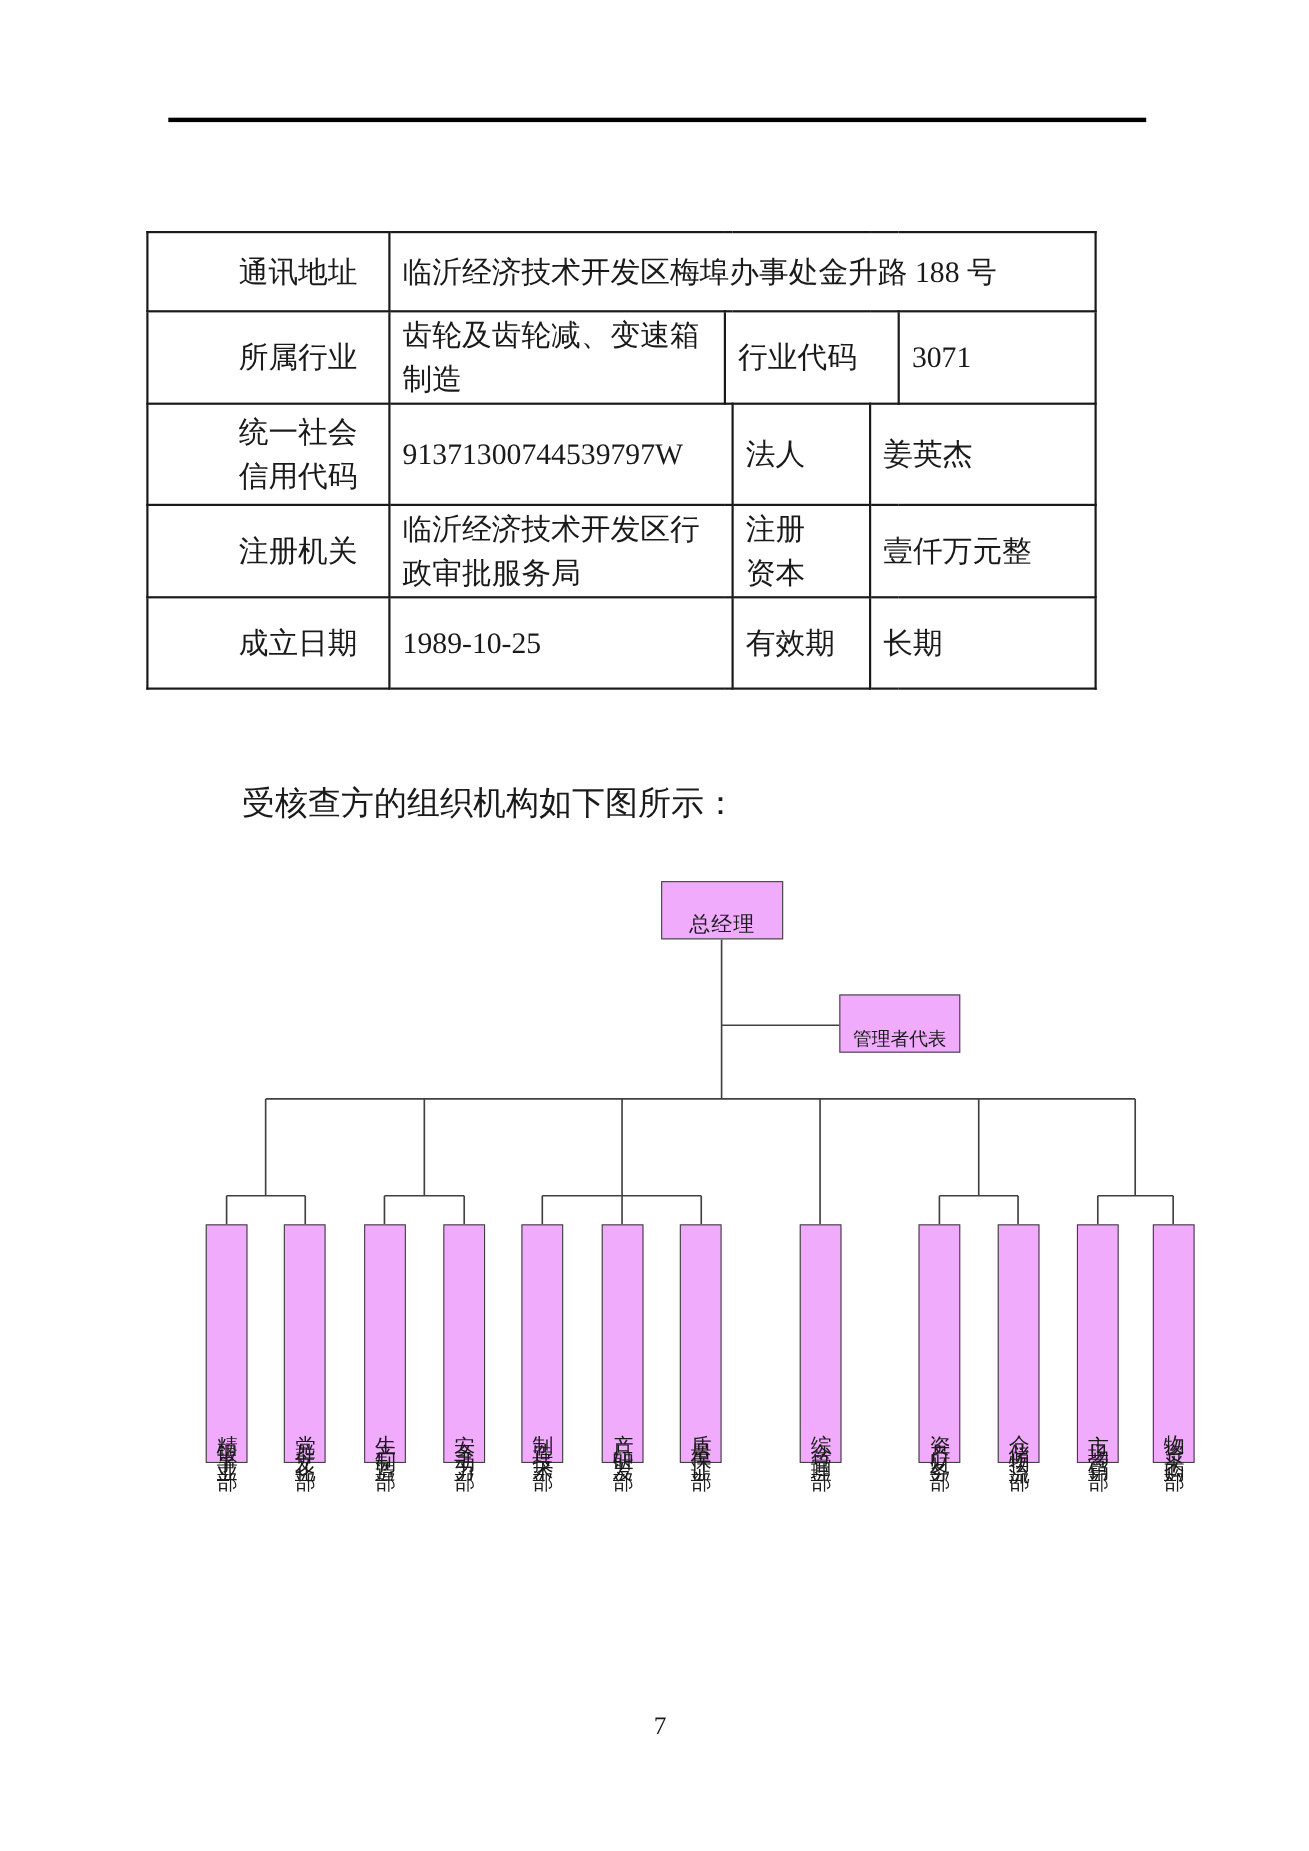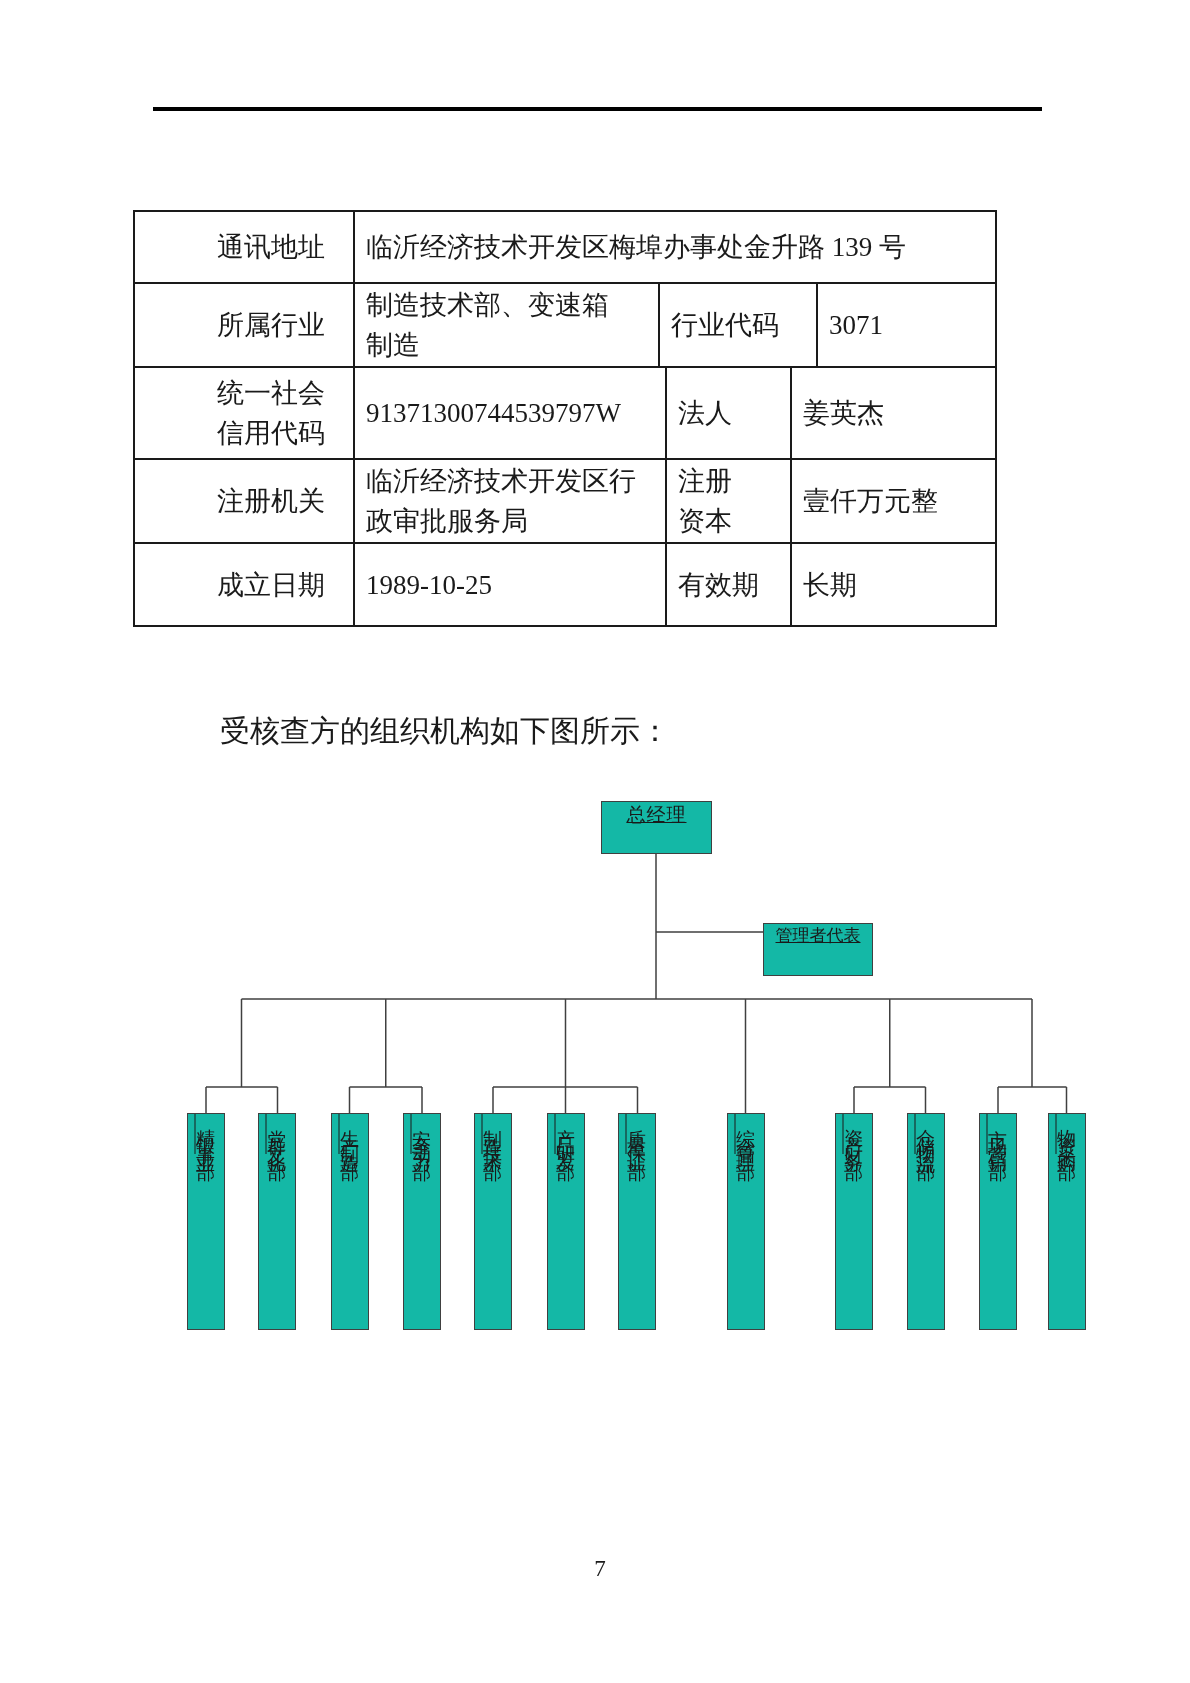--- a/index.html
+++ b/index.html
@@ -23,25 +23,25 @@
   }
   td.lbl{text-align:right;padding-right:28px;}
   td.val{text-align:left;padding-left:11px;padding-right:6px;}
 
   
   .intro{position:absolute;left:220px;top:712px;font-size:30px;line-height:38px;white-space:nowrap;}
 
   
   .chart-lines{position:absolute;left:0;top:0;width:1190px;height:1683px;pointer-events:none;}
   .node{
-    position:absolute;background:#14b8a6;border:1.5px solid #404040;
-    display:flex;align-items:flex-start;justify-content:center;box-sizing:border-box;text-decoration:underline;
+    position:absolute;background:#f0abfc;border:1.5px solid #404040;
+    display:flex;align-items:flex-end;justify-content:center;box-sizing:border-box;
   }
   .node-gm{left:601px;top:801px;width:111px;height:53px;font-size:19px;letter-spacing:1px;}
-  .node-rep{left:763px;top:923px;width:110px;height:53px;font-size:17px;}
+  .node-rep{left:763px;top:904px;width:110px;height:53px;font-size:17px;}
   .dept{top:1113px;width:38px;height:217px;}
   .dept span{
     writing-mode:vertical-rl;text-orientation:upright;
     font-size:19px;line-height:1;letter-spacing:8px;white-space:nowrap;
   }
   .page-number{position:absolute;left:560px;top:1556px;width:80px;text-align:center;font-size:23px;}
 </style>
 </head>
 <body>
 
@@ -54,25 +54,25 @@
       <col style="width:220px">
         <col style="width:305px">
         <col style="width:7px">
       <col style="width:125px">
         <col style="width:26px">
         <col style="width:179px">
     </colgroup>
     <tbody>
         <tr style="height:72px">
       <td class="lbl">通讯地址</td>
-      <td class="val" colspan="5">临沂经济技术开发区梅埠办事处金升路 139 号</td>
+      <td class="val" colspan="5">临沂经济技术开发区梅埠办事处金升路 188 号</td>
     </tr>
     <tr style="height:73px">
       <td class="lbl">所属行业</td>
-      <td class="val">制造技术部、变速箱
+      <td class="val">齿轮及齿轮减、变速箱
 制造</td>
       <td class="val" colspan="3">行业代码</td>
       <td class="val">3071</td>
     </tr>
     <tr style="height:92px">
       <td class="lbl">统一社会
 信用代码</td>
       <td class="val" colspan="2">91371300744539797W</td>
       <td class="val">法人</td>
       <td class="val" colspan="2">姜英杰</td>

